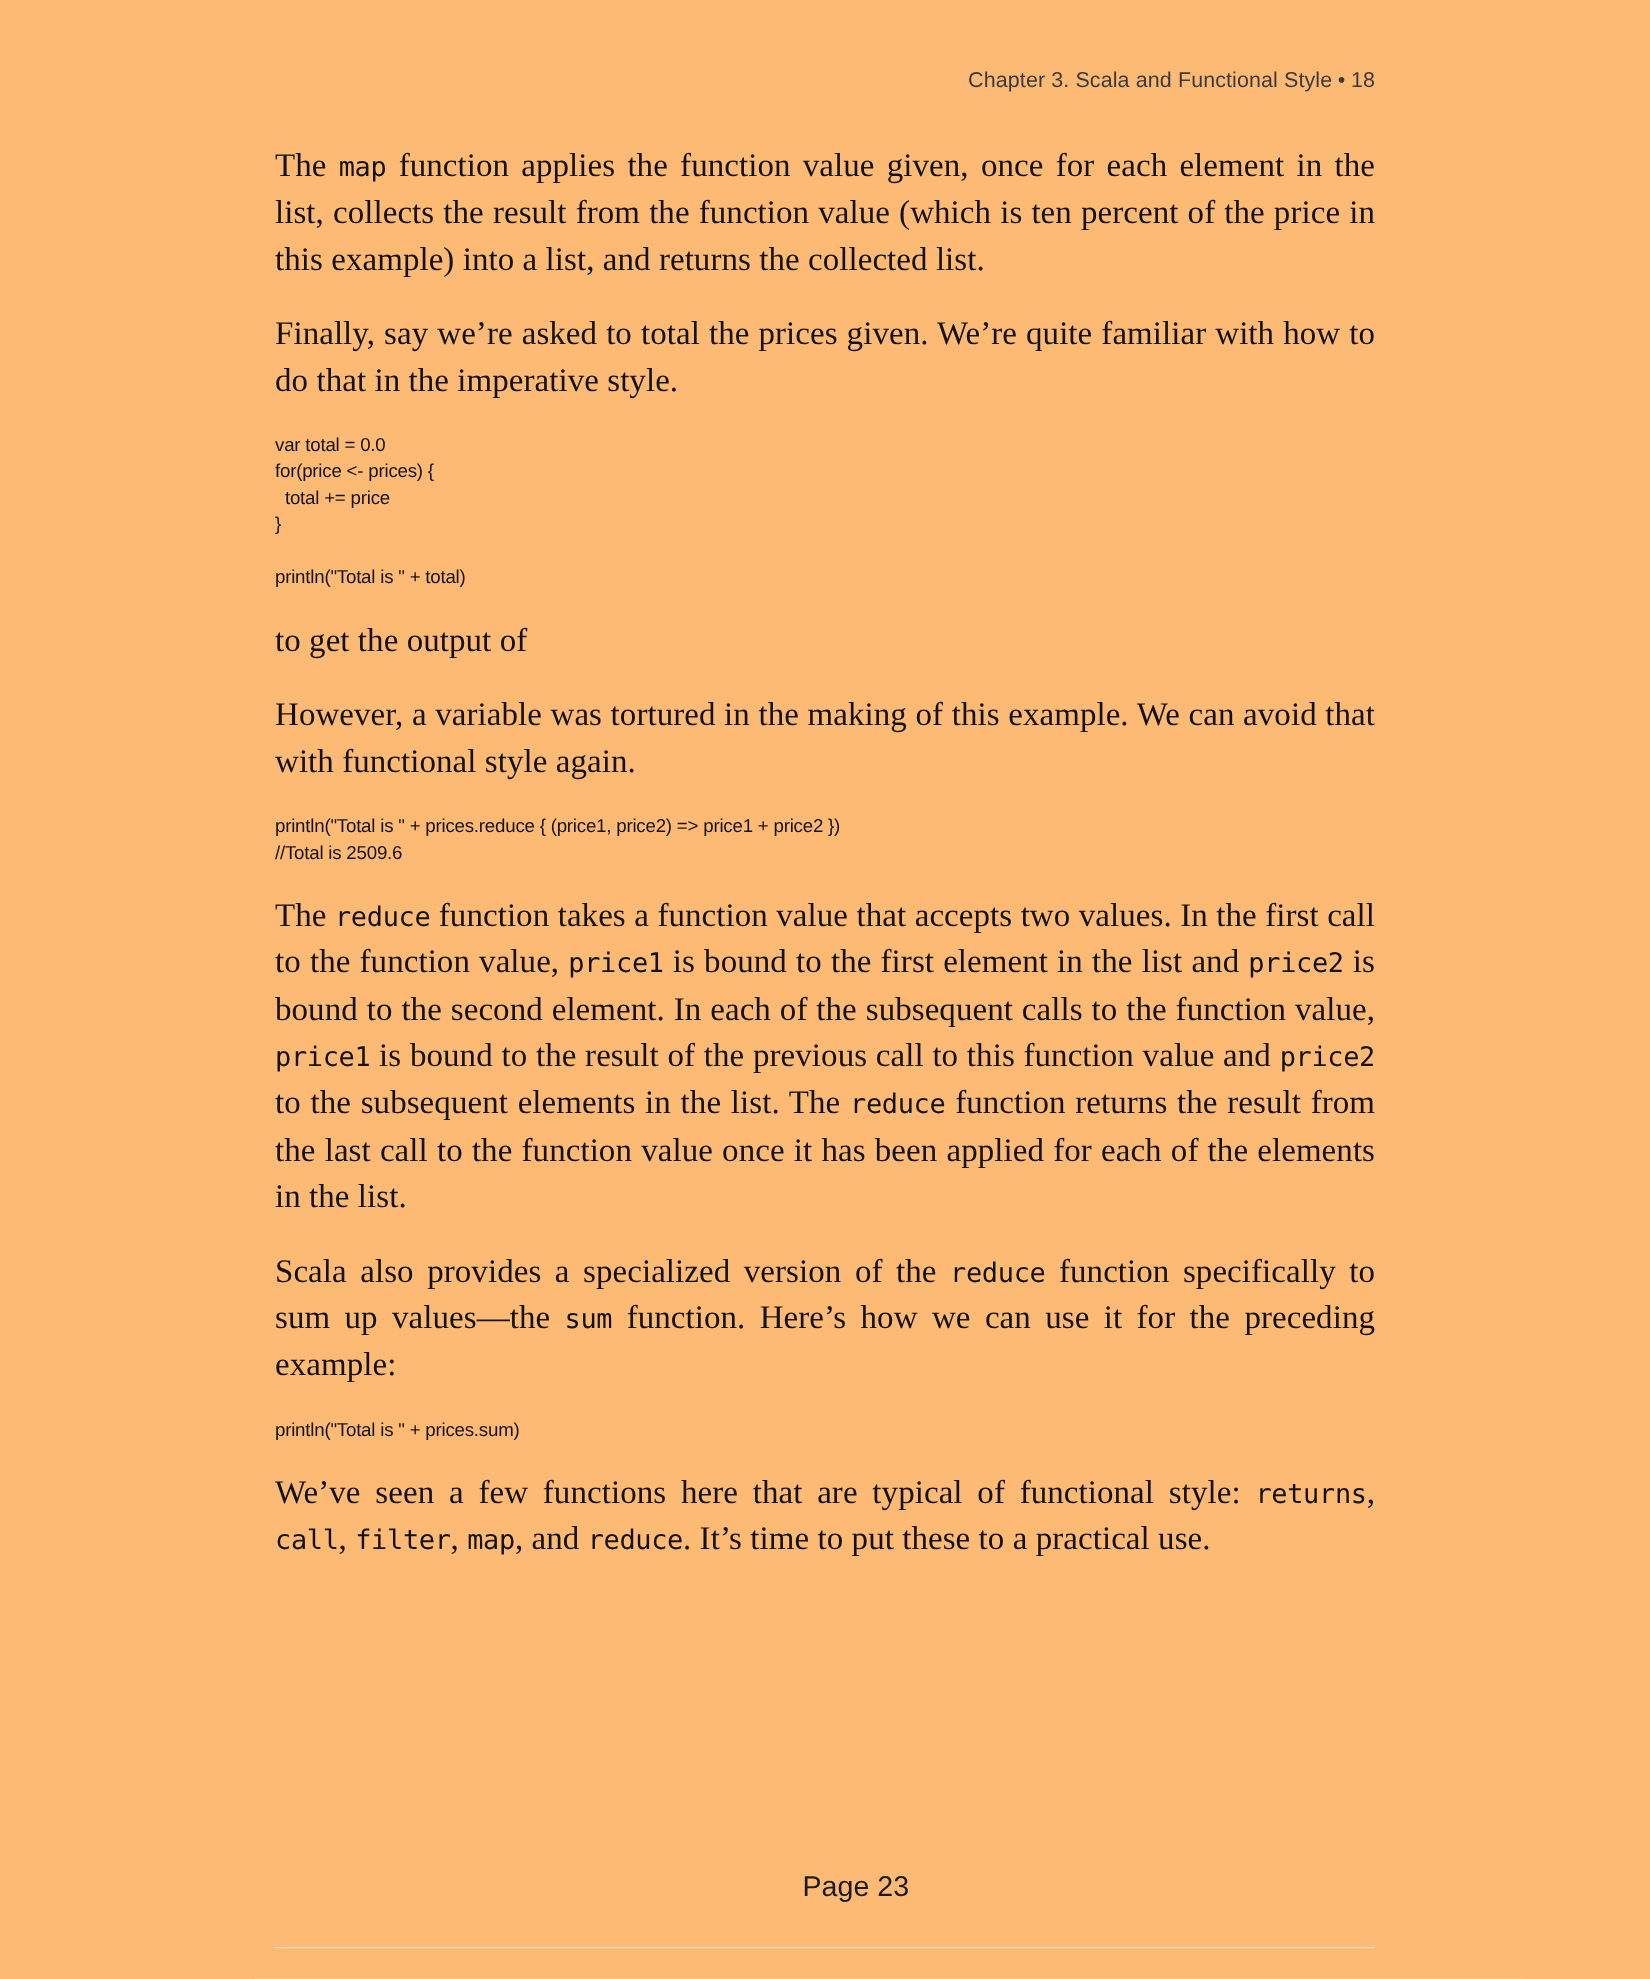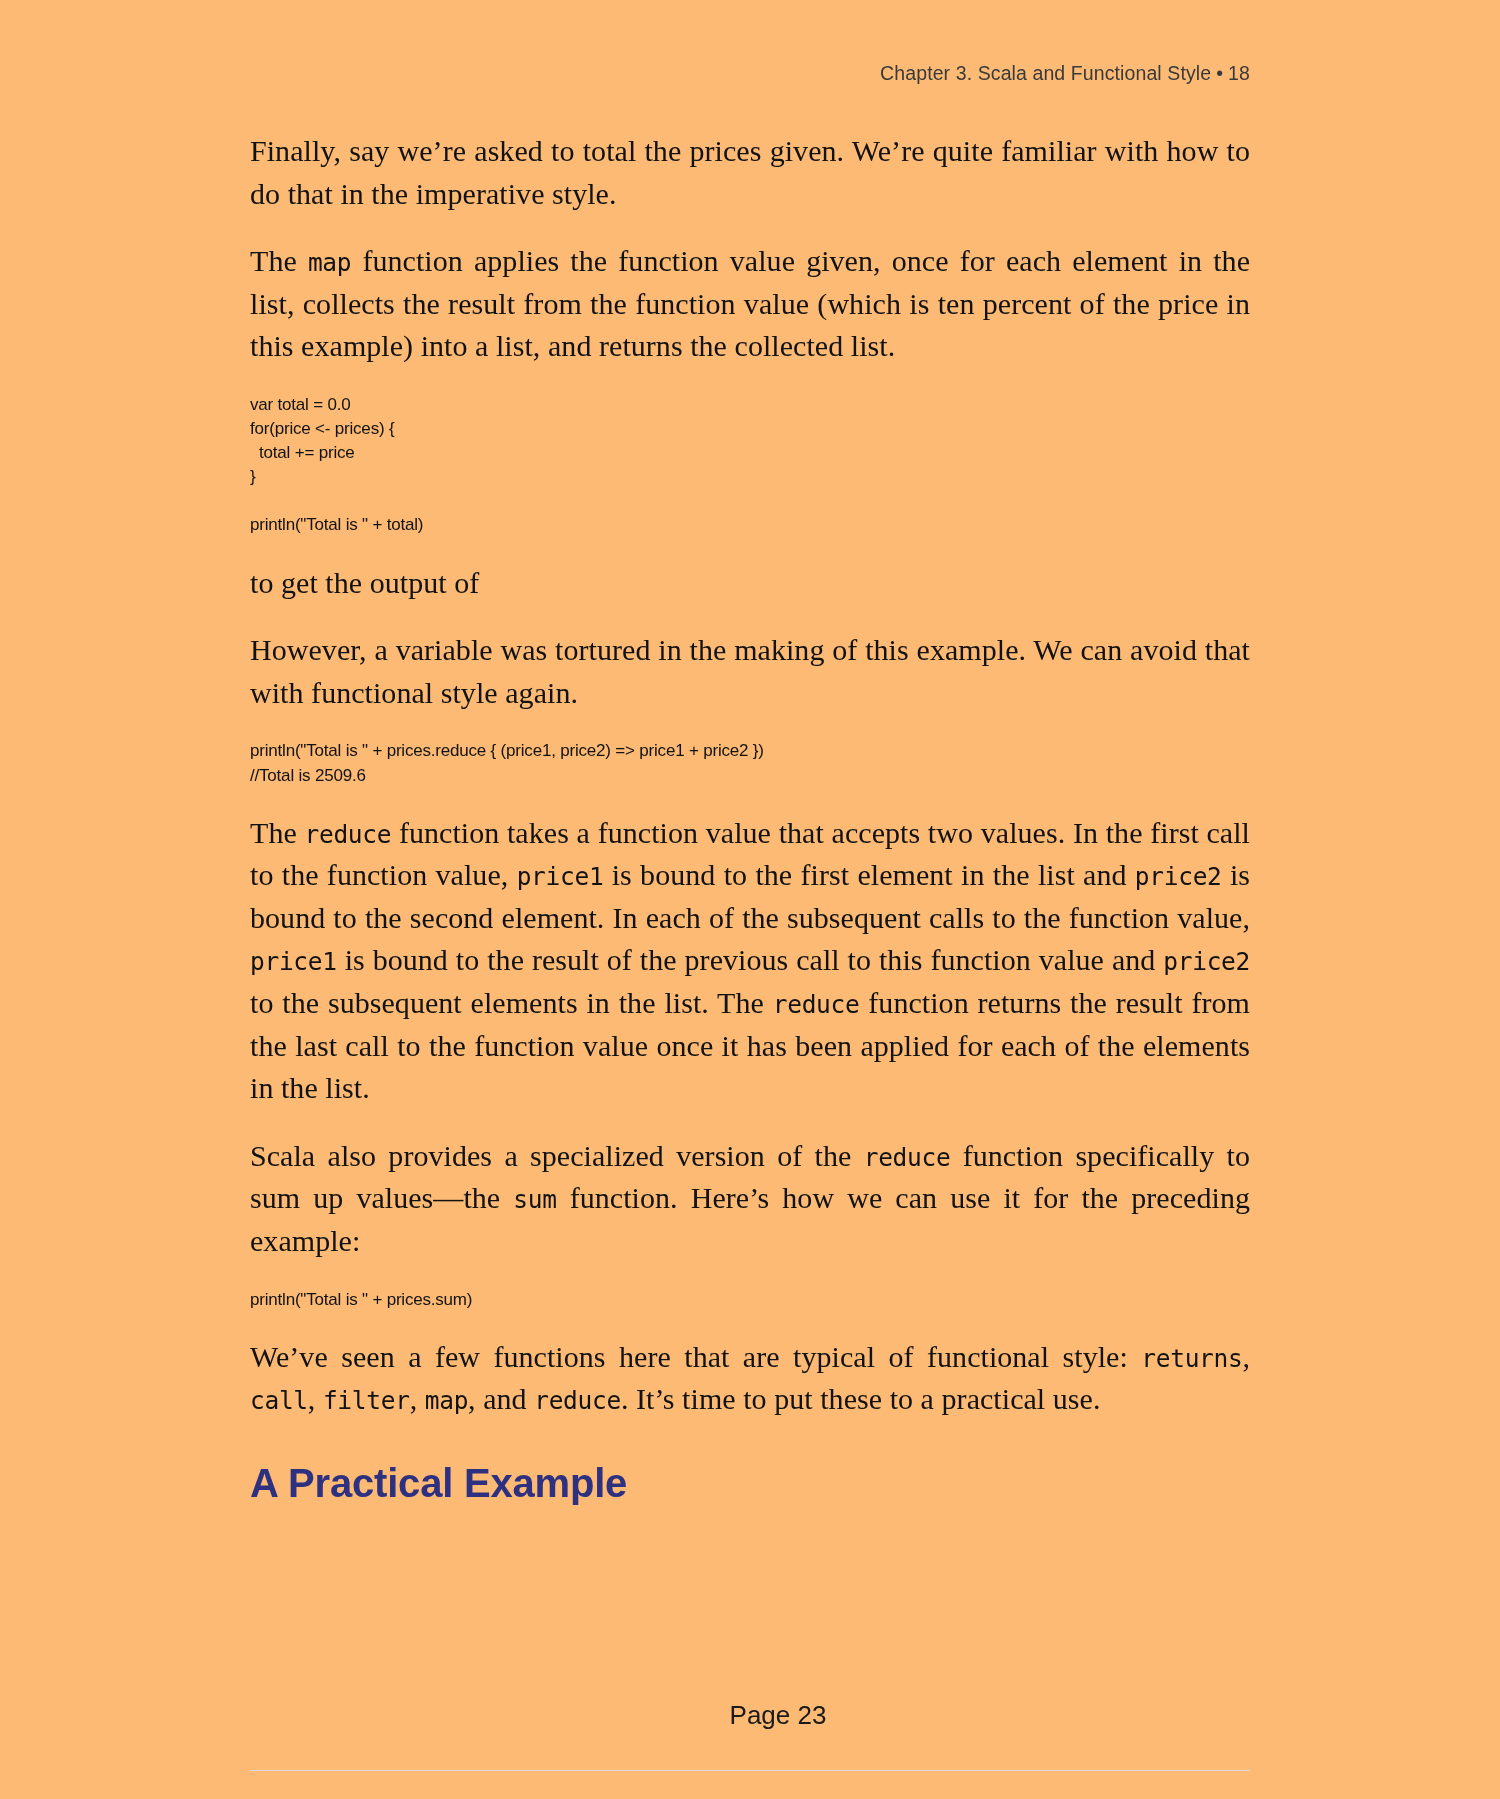--- a/index.html
+++ b/index.html
@@ -107,36 +107,35 @@
 </head>
 <body>
 
 <div class="page">
 
   <div class="running-head">
     <span>Chapter 3. Scala and Functional Style</span><span class="bullet">•</span><span>18</span>
   </div>
 
   <div class="content" style="top:130px" id="content-root">
+      <p class="body">The <code class="inline">map</code> function applies the function value given, once for each element in the list, collects the result from the function value (which is ten percent of the price in this example) into a list, and returns the collected list.</p>
       <p class="body">Finally, say we’re asked to total the prices given. We’re quite familiar with how to do that in the imperative style.</p>
-      <p class="body">The <code class="inline">map</code> function applies the function value given, once for each element in the list, collects the result from the function value (which is ten percent of the price in this example) into a list, and returns the collected list.</p>
       <pre class="code">var total = 0.0
 for(price &lt;- prices) {
   total += price
 }</pre>
       <pre class="code">println("Total is " + total)</pre>
       <p class="body">to get the output of</p>
       <p class="body">However, a variable was tortured in the making of this example. We can avoid that with functional style again.</p>
       <pre class="code">println("Total is " + prices.reduce { (price1, price2) =&gt; price1 + price2 })
 //Total is 2509.6</pre>
       <p class="body">The <code class="inline">reduce</code> function takes a function value that accepts two values. In the first call to the function value, <code class="inline">price1</code> is bound to the first element in the list and <code class="inline">price2</code> is bound to the second element. In each of the subsequent calls to the function value, <code class="inline">price1</code> is bound to the result of the previous call to this function value and <code class="inline">price2</code> to the subsequent elements in the list. The <code class="inline">reduce</code> function returns the result from the last call to the function value once it has been applied for each of the elements in the list.</p>
       <p class="body">Scala also provides a specialized version of the <code class="inline">reduce</code> function specifically to sum up values—the <code class="inline">sum</code> function. Here’s how we can use it for the preceding example:</p>
       <pre class="code">println("Total is " + prices.sum)</pre>
       <p class="body">We’ve seen a few functions here that are typical of functional style: <code class="inline">returns</code>, <code class="inline">call</code>, <code class="inline">filter</code>, <code class="inline">map</code>, and <code class="inline">reduce</code>. It’s time to put these to a practical use.</p>
-      <h2 class="section" style="color: rgb(45, 49, 128);">A Practical Example</h2>
     </div>
 
   <div class="footer">
     <span>Page 23</span>
   </div>
   <div class="footer-rule"></div>
 
 </div>
 
 </body></html>

